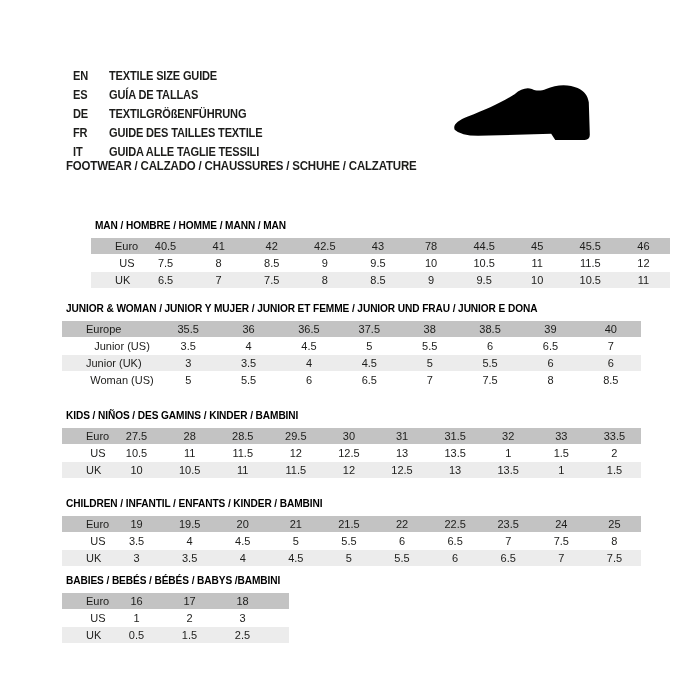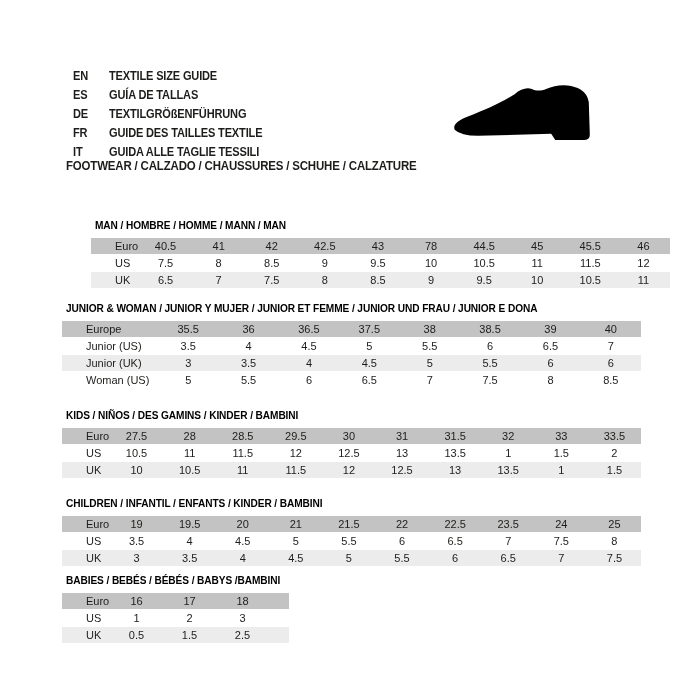--- a/index.html
+++ b/index.html
@@ -78,21 +78,21 @@
     padding: 0;
     font-size: 11px;
     text-align: center;
     color: var(--text, #1d1d1b);
     overflow: hidden;
     white-space: nowrap;
   }
   td.label { text-align: left; padding-left: 24px; }
   tr.row-header td { background: var(--header-row-bg, #c3c3c3); }
   tr.row-alt td    { background: var(--alt-row-bg, #ececec); }
-  tr.row-plain td  { background: #ffffff; }
+  tr.row-plain td  { background: #ffffff; text-align: center; }
   col.col-label { width: 48px; }
   .wide-labels col.col-label { width: 96px; }
   col.col-filler { width: 20px; }
 
   
   #sec-man      { top: 218px; margin-left: 29px; }
   #sec-junior   { top: 301px; }
   #sec-kids     { top: 408px; }
   #sec-children { top: 496px; }
   #sec-babies   { top: 573px; }

